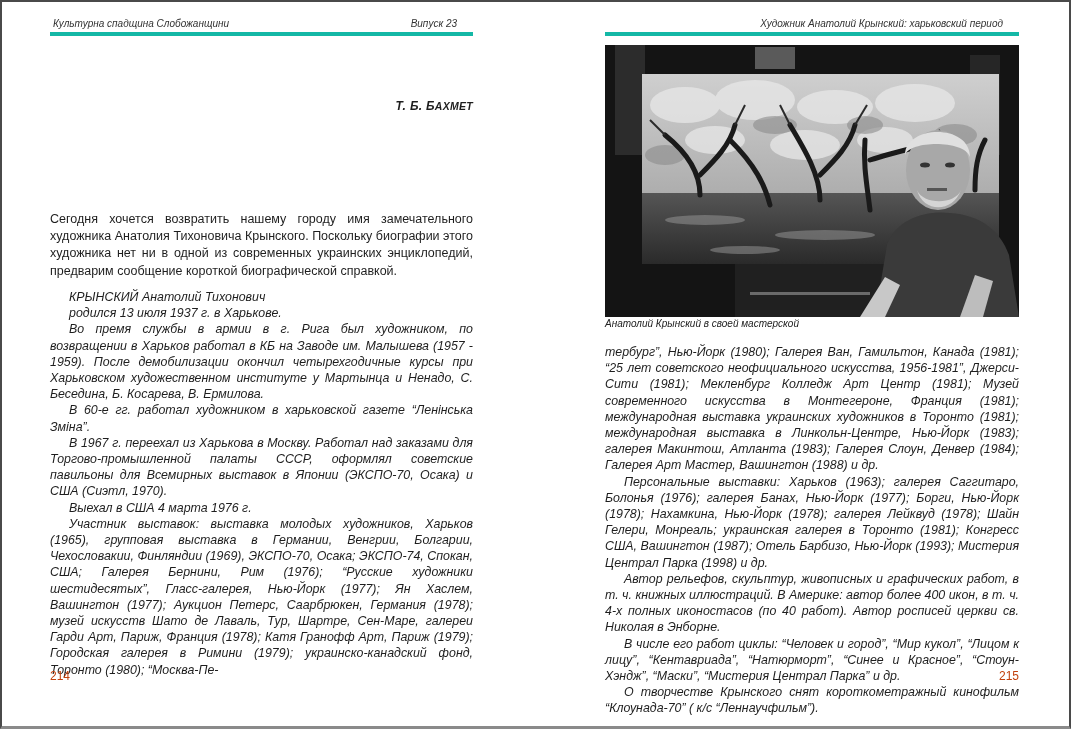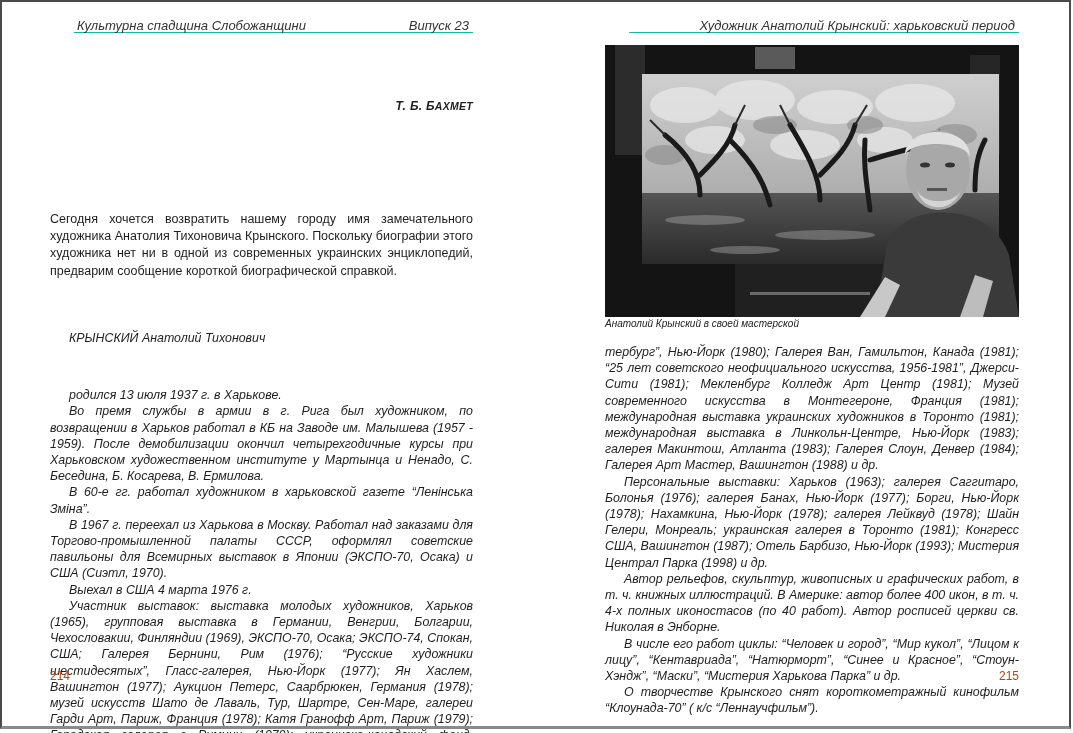--- a/index.html
+++ b/index.html
@@ -13,25 +13,25 @@
     border-top: 2px solid #4a4a4a; border-left: 2px solid #4a4a4a;
     border-right: 2px solid #4a4a4a; border-bottom: 3px solid #8a8a8a;
     box-sizing: border-box; background: #fff;
   }
   .page { position: absolute; top: 0; height: 100%; }
   .page-left { left: 48px; width: 423px; }
   .page-right { left: 603px; width: 414px; }
 
   .running-head {
     position: absolute; top: 14px; left: 0; right: 0; height: 16px;
-    border-bottom: 1px solid #14b8a6;
-    font-style: italic; font-size: 13px; color: #333; margin-left: 24px;
+    border-bottom: 4px solid #14b8a6;
+    font-style: italic; font-size: 10px; color: #333;
   }
   .running-head .l { position: absolute; left: 3px; top: 2px; }
-  .running-head .r { position: absolute; right: 4px; top: 2px; text-align: right; }
+  .running-head .r { position: absolute; right: 16px; top: 2px; text-align: right; }
 
   .author {
     position: absolute; right: 0; top: 97px;
     font-weight: bold; font-style: italic; font-size: 12px; letter-spacing: 0.3px;
   }
   .author .sc { font-size: 10.5px; }
   .title {
     position: absolute; left: 0; right: 0; top: 152px; text-align: center;
     font-weight: bold; line-height: 16px;
   }
@@ -40,21 +40,21 @@
 
   .intro {
     position: absolute; left: 0; right: 0; top: 209px;
     font-size: 12.5px; line-height: 17.2px; text-align: justify;
   }
   .bio {
     position: absolute; left: 0; right: 0; top: 287px;
     font-size: 12.4px; line-height: 16.2px; font-style: italic; text-align: justify;
   }
   .bio p, .rtext p { margin: 0; text-indent: 19px; }
-  .bio p.noind { text-indent: 0; padding-left: 19px; margin-top: 41px; }
+  .bio p.noind { text-indent: 0; padding-left: 19px; }
 
   .folio { position: absolute; top: 667px; font-size: 12px; color: #c2410c; }
   .page-left .folio { left: 0; }
   .page-right .folio { right: 0; }
 
   .photo {
     position: absolute; left: 0; top: 43px; width: 414px; height: 272px;
     background: #111; overflow: hidden;
   }
   .caption {
@@ -182,19 +182,19 @@
           <rect x="322" y="143" width="20" height="3" fill="#555"></rect>
         </g>
       </svg>
     </div>
     <div class="caption">Анатолий Крынский в своей мастерской</div>
 
     <div class="rtext">
       <p class="cont">тербург”, Нью-Йорк (1980); Галерея Ван, Гамильтон, Канада (1981); “25 лет советского неофициального искусства, 1956-1981”, Джерси-Сити (1981); Мекленбург Колледж Арт Центр (1981); Музей современного искусства в Монтегероне, Франция (1981); международная выставка украинских художников в Торонто (1981); международная выставка в Линкольн-Центре, Нью-Йорк (1983); галерея Макинтош, Атланта (1983); Галерея Слоун, Денвер (1984); Галерея Арт Мастер, Вашингтон (1988) и др.</p>
       <p>Персональные выставки: Харьков (1963); галерея Саггитаро, Болонья (1976); галерея Банах, Нью-Йорк (1977); Борги, Нью-Йорк (1978); Нахамкина, Нью-Йорк (1978); галерея Лейквуд (1978); Шайн Гелери, Монреаль; украинская галерея в Торонто (1981); Конгресс США, Вашингтон (1987); Отель Барбизо, Нью-Йорк (1993); Мистерия Централ Парка (1998) и др.</p>
       <p>Автор рельефов, скульптур, живописных и графических работ, в т. ч. книжных иллюстраций. В Америке: автор более 400 икон, в т. ч. 4-х полных иконостасов (по 40 работ). Автор росписей церкви св. Николая в Энборне.</p>
-      <p>В числе его работ циклы: “Человек и город”, “Мир кукол”, “Лицом к лицу”, “Кентавриада”, “Натюрморт”, “Синее и Красное”, “Стоун-Хэндж”, “Маски”, “Мистерия Харькова Парка” и др.</p>
+      <p>В числе его работ циклы: “Человек и город”, “Мир кукол”, “Лицом к лицу”, “Кентавриада”, “Натюрморт”, “Синее и Красное”, “Стоун-Хэндж”, “Маски”, “Мистерия Централ Парка” и др.</p>
       <p>О творчестве Крынского снят короткометражный кинофильм “Клоунада-70” ( к/с “Леннаучфильм”).</p>
     </div>
 
     <div class="folio">215</div>
   </div>
 </div>
 
 </body></html>

